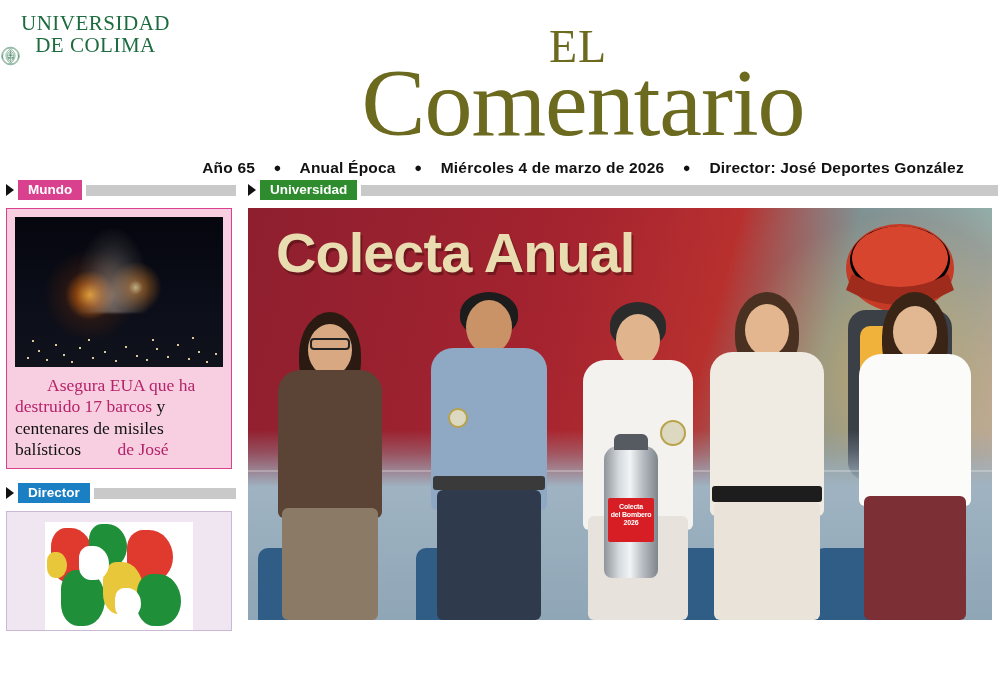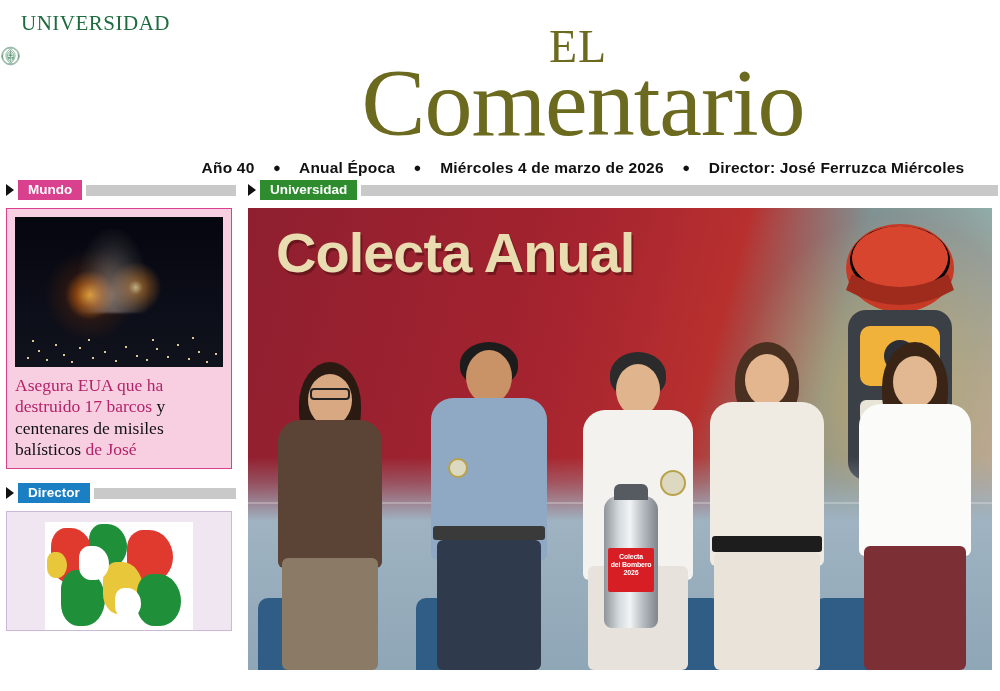--- a/index.html
+++ b/index.html
@@ -153,21 +153,21 @@
     background: #ffe9a8;
     opacity: 0.85;
   }
   .mundo-head {
     margin-top: 8px;
     font-family: "Liberation Serif", serif;
     font-size: 17.5px;
     line-height: 1.22;
     color: #111;
   }
-  .mundo-head .hl { color: #b5236a; }
+  .mundo-head .hl { color: #b5236a; margin-left: 32px; }
 
   
   .deportes-wrap { margin-top: 14px; }
   .deportes-card {
     width: 226px;
     background: #efe6f2;
     border: 1px solid #cbb8d6;
     padding: 10px 0 0 0;
     height: 120px;
     overflow: hidden;
@@ -179,21 +179,21 @@
     background: #ffffff;
     position: relative;
     overflow: hidden;
   }
   .dep-art .blob { position: absolute; border-radius: 40% 60% 55% 45%; }
 
   
   .uni-photo {
     position: relative;
     width: 744px;
-    height: 462px;
+    height: 412px;
     overflow: hidden;
     background: #7a1f2a;
   }
   .banner {
     position: absolute; inset: 0;
     background: linear-gradient(105deg, #8e1f2f 0%, #a4232f 38%, #b83030 58%, #6fb0b8 72%, #8fc4c2 88%, #d9d6c8 100%);
   }
   .banner-fire {
     position: absolute; right: 0; top: 0; width: 46%; height: 100%;
     background: radial-gradient(ellipse at 70% 40%, rgba(255,150,40,0.5), rgba(180,50,30,0.25) 45%, rgba(0,0,0,0) 70%);
@@ -288,34 +288,35 @@
           <rect x="54" y="56" width="10" height="3"></rect>
           <rect x="54" y="62" width="10" height="3"></rect>
         </g>
         <g stroke="#1d6b3f" stroke-width="2" fill="none">
           <path d="M16 44 C 8 48, 8 56, 16 60"></path>
           <path d="M84 44 C 92 48, 92 56, 84 60"></path>
         </g>
       </svg>
       <div class="uni-name">
         <span class="l1">UNIVERSIDAD</span>
+        <span class="l2">DE COLIMA</span>
       </div>
     </div>
 
     <div class="title-block">
       <div class="el-word">EL</div>
       <div class="comentario-word">Comentario</div>
       <div class="strapline">
-        <span>Año 40</span>
+        <span>Año 65</span>
         <span class="dot">●</span>
         <span>Anual Época</span>
         <span class="dot">●</span>
         <span>Miércoles 4 de marzo de 2026</span>
         <span class="dot">●</span>
-        <span>Director: José Ferruzca Miércoles</span>
+        <span>Director: José Deportes González</span>
       </div>
     </div>
   </div>
 
   <div class="content">
 
     <div class="col-left">
 
       <div class="sec-bar sec-mundo">
         <span class="sec-arrow"></span>

